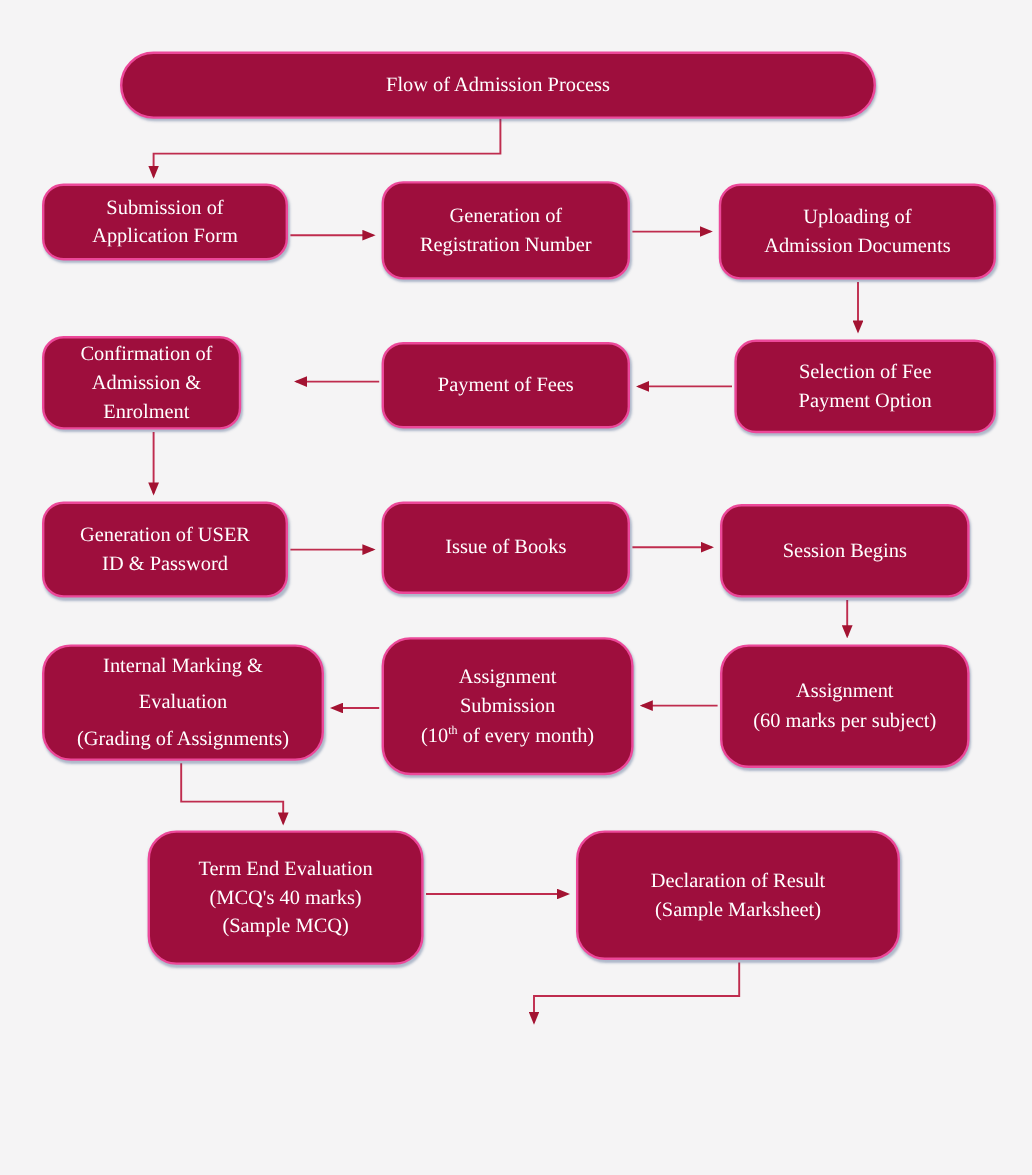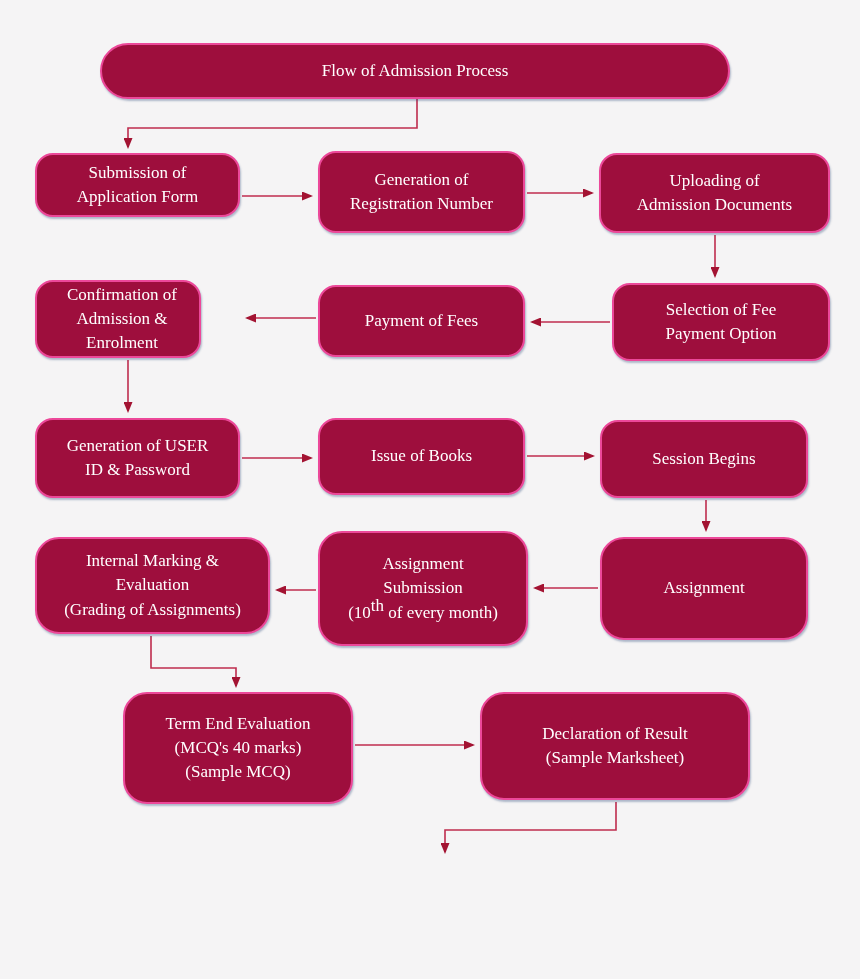--- a/index.html
+++ b/index.html
@@ -36,37 +36,37 @@
     font-size: 17px;
     line-height: 1.42;
     box-shadow: 1px 2px 2px rgba(42, 72, 120, 0.35);
     padding: 4px 8px;
   }
 
   .node.pill { border-radius: 28px; }
   .node.round22 { border-radius: 24px; }
 
   .sup {
-    font-size: 17px;
+    font-size: 10px;
     vertical-align: super;
     line-height: 0;
   }
 
   
   #n-title          { left: 100px; top: 43px;  width: 630px; height: 56px; }
   #n-submission     { left: 35px;  top: 153px; width: 205px; height: 64px; }
   #n-generation-reg { left: 318px; top: 151px; width: 207px; height: 82px; }
   #n-uploading      { left: 599px; top: 153px; width: 231px; height: 80px; }
   #n-confirmation   { left: 35px;  top: 280px; width: 166px; height: 78px; padding-left: 16px; }
   #n-payment        { left: 318px; top: 285px; width: 207px; height: 72px; }
   #n-selection      { left: 612px; top: 283px; width: 218px; height: 78px; }
   #n-generation-user{ left: 35px;  top: 418px; width: 205px; height: 80px; }
   #n-issue-books    { left: 318px; top: 418px; width: 207px; height: 77px; }
   #n-session        { left: 600px; top: 420px; width: 208px; height: 78px; }
-  #n-internal       { left: 35px;  top: 537px; width: 235px; height: 97px; }
+  #n-internal       { left: 35px;  top: 537px; width: 235px; height: 97px; justify-content: space-between; }
   #n-assign-sub     { left: 318px; top: 531px; width: 210px; height: 115px; }
   #n-assignment     { left: 600px; top: 537px; width: 208px; height: 103px; }
   #n-term-end       { left: 123px; top: 692px; width: 230px; height: 112px; }
   #n-declaration    { left: 480px; top: 692px; width: 270px; height: 108px; }
   #n-congrats       { left: 110px; top: 858px; width: 686px; height: 54px; }
 </style>
 </head>
 <body>
 
 <div class="canvas">
@@ -150,20 +150,21 @@
   </div>
 
   <div class="node round22" id="n-assign-sub">
     <span>Assignment</span>
     <span>Submission</span>
     <span><span>(10</span><span class="sup">th</span><span> of every month)</span></span>
   </div>
 
   <div class="node round22" id="n-assignment">
     <span>Assignment</span>
+    <span>(60 marks per subject)</span>
   </div>
 
   <div class="node round22" id="n-term-end">
     <span>Term End Evaluation</span>
     <span>(MCQ's 40 marks)</span>
     <span>(Sample MCQ)</span>
   </div>
 
   <div class="node round22" id="n-declaration">
     <span>Declaration of Result</span>

